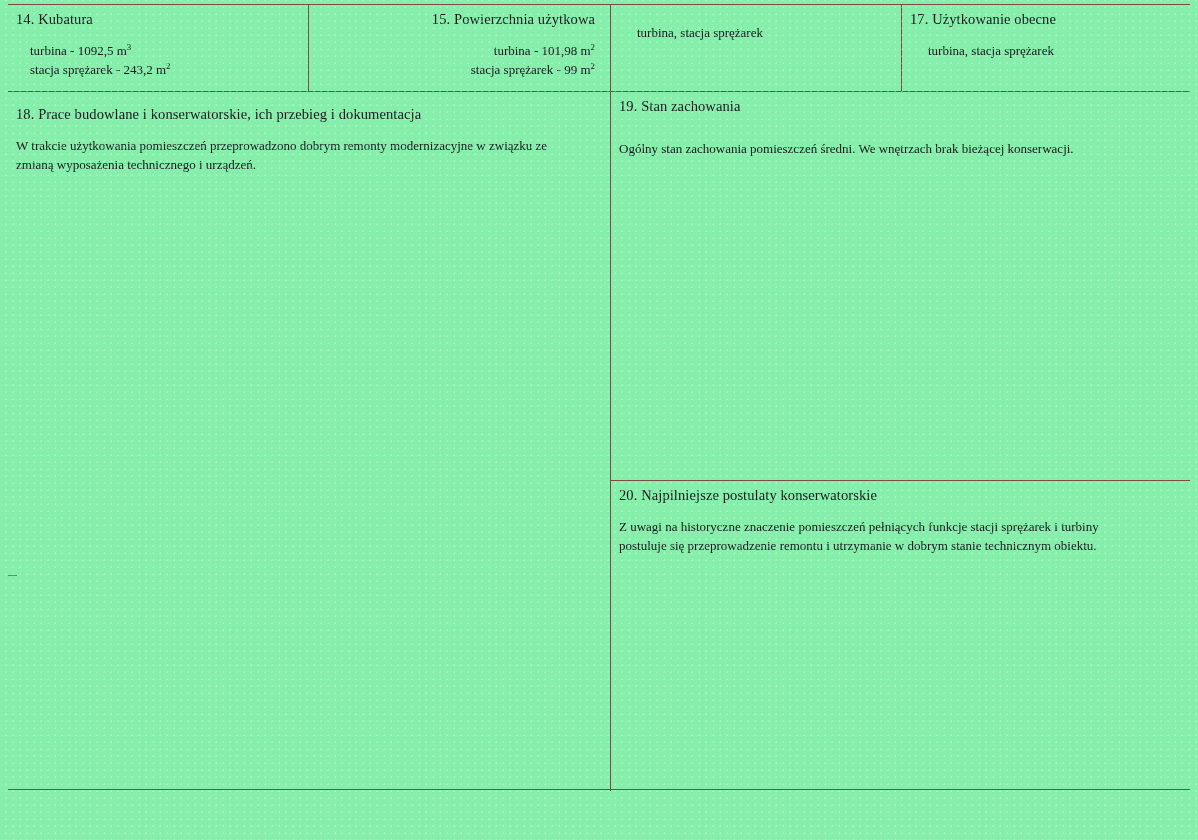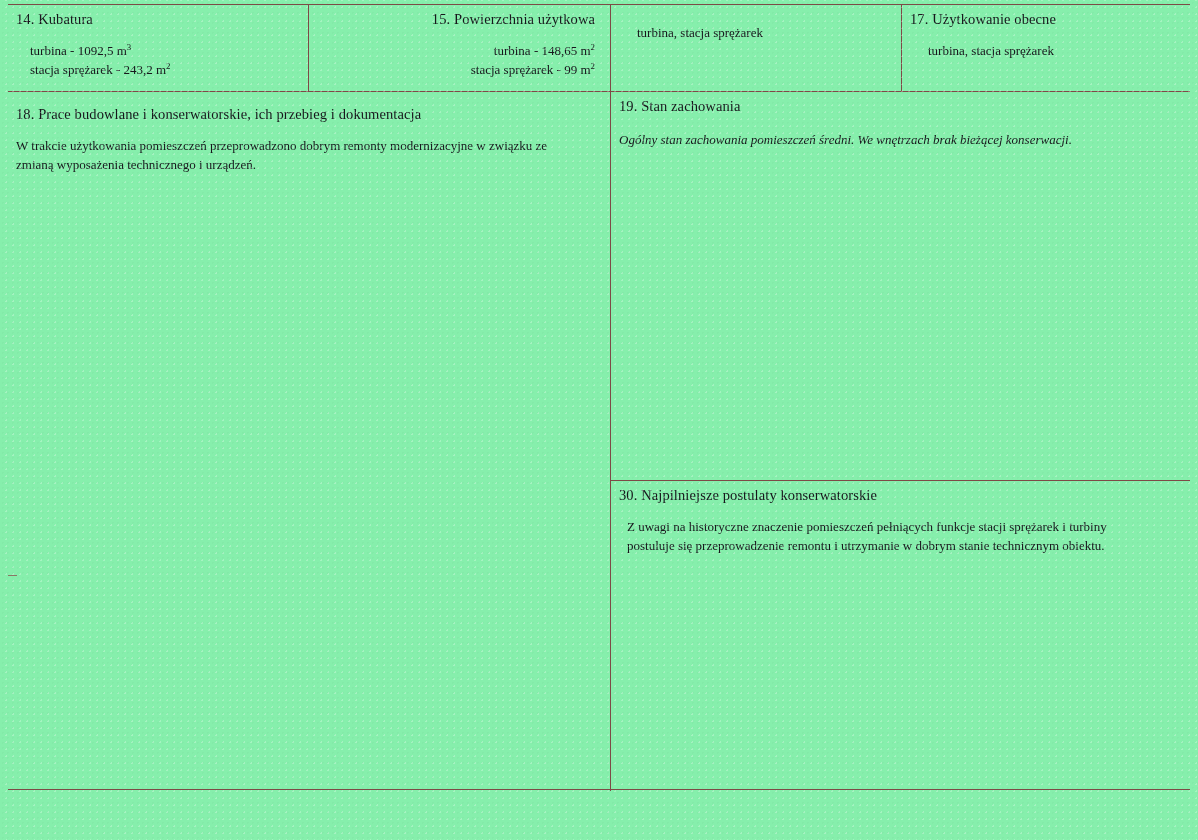--- a/index.html
+++ b/index.html
@@ -70,22 +70,21 @@
     line-height: 1.45;
     color: #17171c;
   }
   .indent {
     padding-left: 14px;
   }
   .gap-top {
     margin-top: 14px;
   }
   .small-gap-top {
-    margin-top: 16px;
-    font-style: italic;
+    margin-top: 25px;
   }
   sup {
     font-size: 0.68em;
     vertical-align: super;
     line-height: 0;
   }
   .line-row {
     white-space: nowrap;
   }
   .tick-left {
@@ -119,21 +118,21 @@
       <div class="field-title">14. Kubatura</div>
       <div class="field-body indent gap-top">
         <div class="line-row"><span>turbina - 1092,5 m</span><sup>3</sup></div>
         <div class="line-row"><span>stacja sprężarek - 243,2 m</span><sup>2</sup></div>
       </div>
     </div>
 
     <div class="cell" style="left:294px; top:0; width:301px; height:86px;text-align:right;">
       <div class="field-title">15. Powierzchnia użytkowa</div>
       <div class="field-body indent gap-top">
-        <div class="line-row"><span>turbina - 148,65 m</span><sup>2</sup></div>
+        <div class="line-row"><span>turbina - 101,98 m</span><sup>2</sup></div>
         <div class="line-row"><span>stacja sprężarek - 99 m</span><sup>2</sup></div>
       </div>
     </div>
 
     <div class="cell" style="left:603px; top:0; width:290px; height:86px;">
       <div class="field-body gap-top" style="padding-left:18px;">turbina, stacja sprężarek</div>
     </div>
 
     <div class="cell" style="left:894px; top:0; width:288px; height:86px;">
       <div class="field-title">17. Użytkowanie obecne</div>
@@ -144,20 +143,20 @@
       <div class="field-title">18. Prace budowlane i konserwatorskie, ich przebieg i dokumentacja</div>
       <div class="field-body gap-top" style="padding-right:30px;">W trakcie użytkowania pomieszczeń przeprowadzono dobrym remonty modernizacyjne w związku ze zmianą wyposażenia technicznego i urządzeń.</div>
     </div>
 
     <div class="cell" style="left:603px; top:87px; width:579px; height:388px;">
       <div class="field-title">19. Stan zachowania</div>
       <div class="field-body small-gap-top" style="padding-right:34px;">Ogólny stan zachowania pomieszczeń średni. We wnętrzach brak bieżącej konserwacji.</div>
     </div>
 
     <div class="cell" style="left:603px; top:476px; width:579px; height:310px;">
-      <div class="field-title">30. Najpilniejsze postulaty konserwatorskie</div>
-      <div class="field-body gap-top" style="padding-right:34px;margin-left:8px;">Z uwagi na historyczne znaczenie pomieszczeń pełniących funkcje stacji sprężarek i turbiny postuluje się przeprowadzenie remontu i utrzymanie w dobrym stanie technicznym obiektu.</div>
+      <div class="field-title">20. Najpilniejsze postulaty konserwatorskie</div>
+      <div class="field-body gap-top" style="padding-right:34px;">Z uwagi na historyczne znaczenie pomieszczeń pełniących funkcje stacji sprężarek i turbiny postuluje się przeprowadzenie remontu i utrzymanie w dobrym stanie technicznym obiektu.</div>
     </div>
 
     <div class="tick-left"></div>
   </div>
 
 </div>
 
 </body></html>

